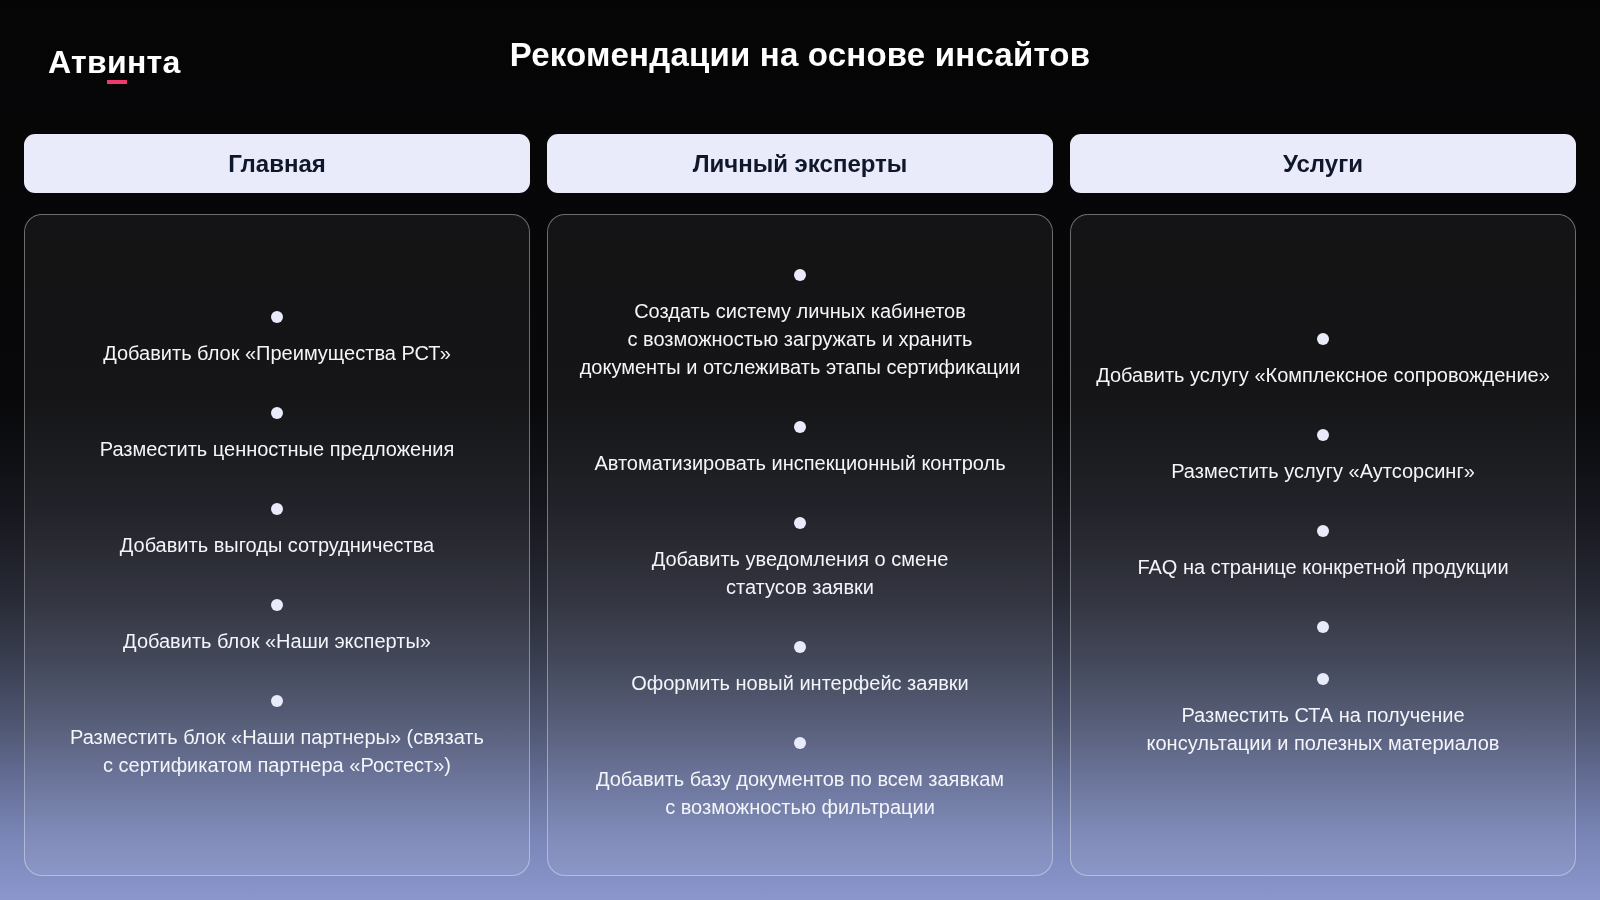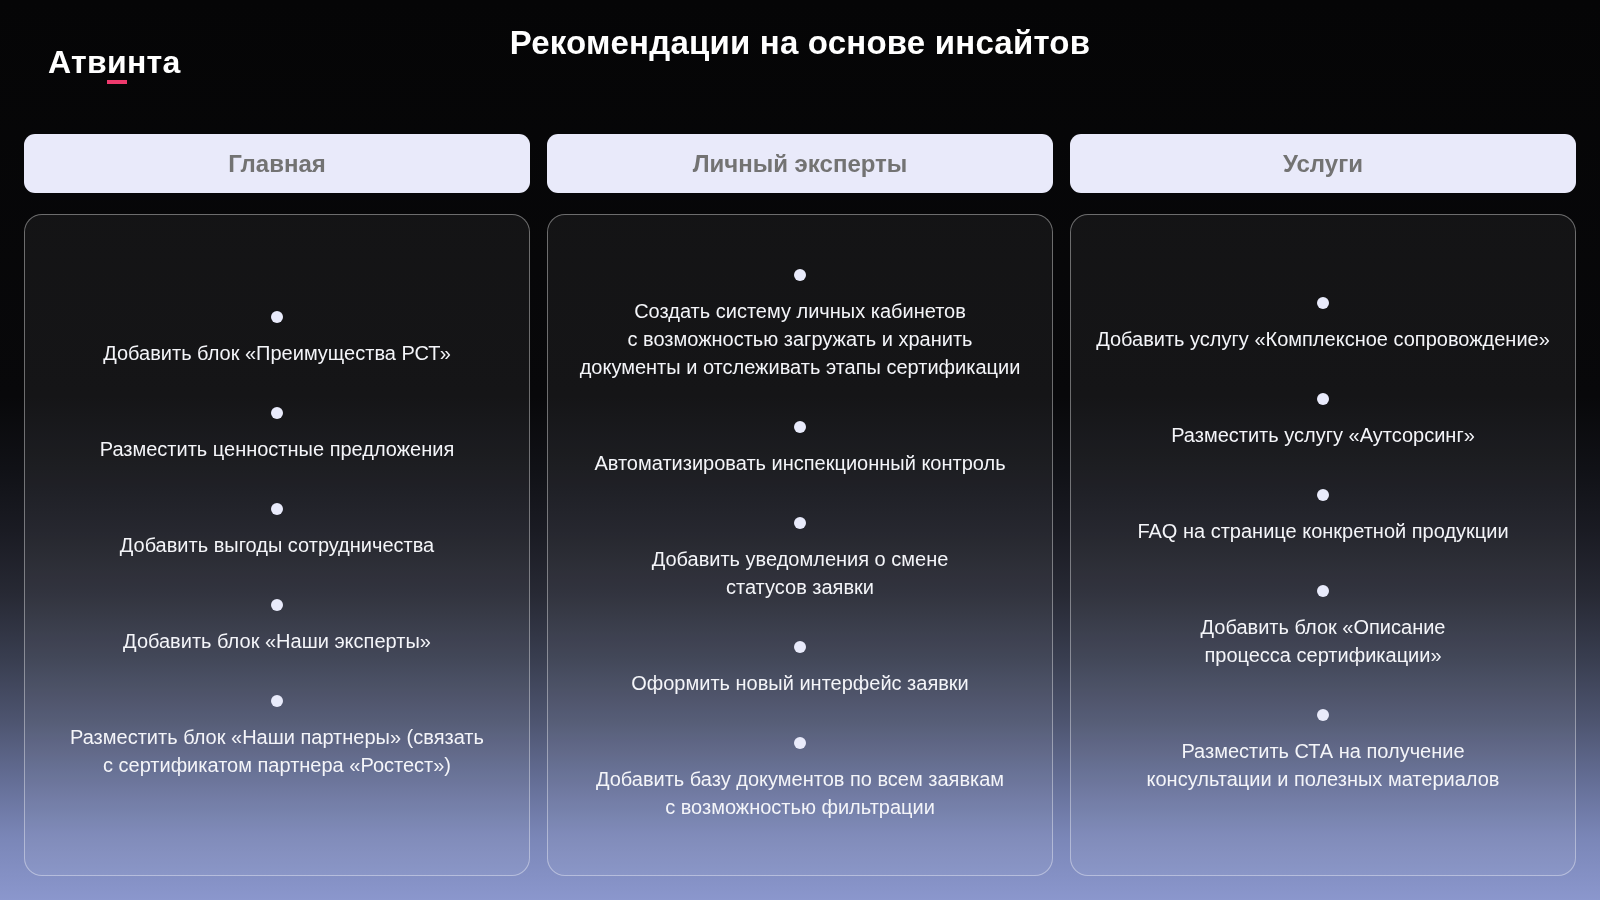--- a/index.html
+++ b/index.html
@@ -36,21 +36,21 @@
   .logo-underline {
     display: inline-block;
     line-height: 1;
     padding-bottom: 2px;
     border-bottom: 4px solid #ee3a6d;
   }
 
   
   .page-title {
     position: absolute;
-    top: 24px;
+    top: 36px;
     left: 0;
     width: 100%;
     margin: 0;
     text-align: center;
     font-size: 33px;
     font-weight: 700;
     color: #ffffff;
     letter-spacing: 0.2px;
   }
 
@@ -67,21 +67,21 @@
   .pill {
     height: 59px;
     margin-bottom: 21px;
     background: #e9eafa;
     border-radius: 11px;
     display: flex;
     align-items: center;
     justify-content: center;
     font-size: 24px;
     font-weight: 700;
-    color: #737373;
+    color: #0f172a;
   }
   .card {
     height: 662px;
     box-sizing: border-box;
     border: 1px solid rgba(255, 255, 255, 0.38);
     border-radius: 18px;
     background: rgba(255, 255, 255, 0.055);
     display: flex;
     flex-direction: column;
     align-items: center;
@@ -189,22 +189,20 @@
         <div class="item">
           <span class="dot"></span>
           <p class="item-text">Разместить услугу «Аутсорсинг»</p>
         </div>
         <div class="item">
           <span class="dot"></span>
           <p class="item-text">FAQ на странице конкретной продукции</p>
         </div>
         <div class="item">
           <span class="dot"></span>
-          <p class="item-text">Добавить блок «Описание
-процесса сертификации»</p>
         </div>
         <div class="item">
           <span class="dot"></span>
           <p class="item-text">Разместить СТА на получение
 консультации и полезных материалов</p>
         </div>
       </div>
     </div>
 
   </div>

